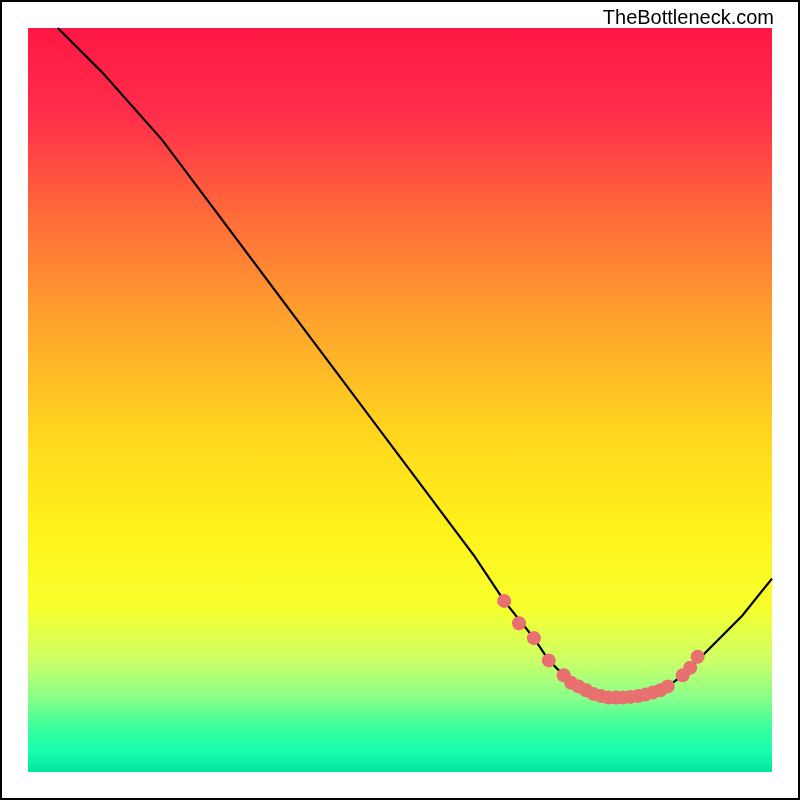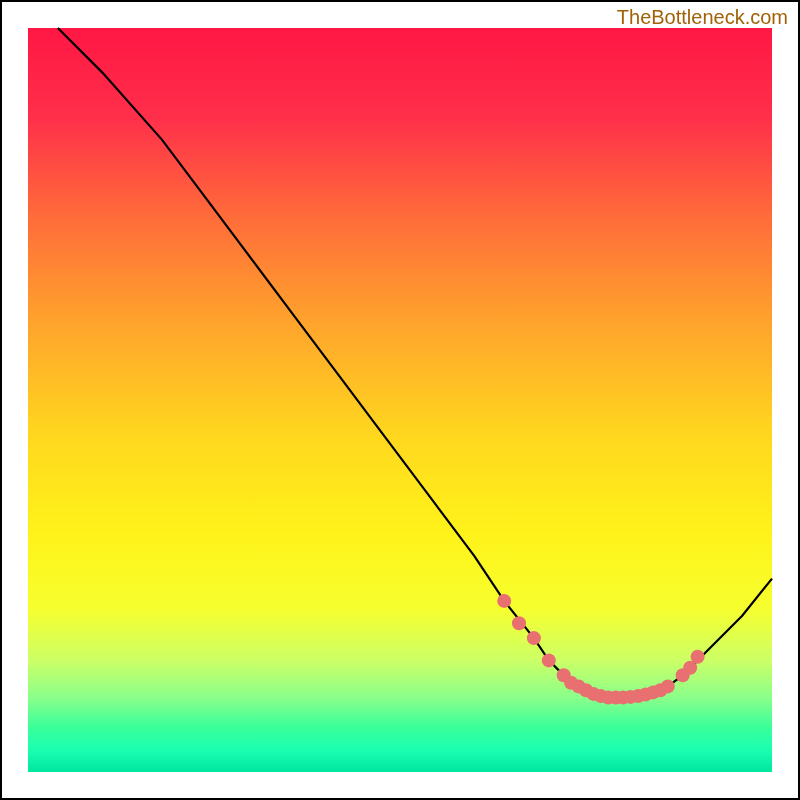--- a/index.html
+++ b/index.html
@@ -13,24 +13,24 @@
   .chart-area {
     position: absolute;
     top: 0;
     left: 0;
     width: 800px;
     height: 800px;
   }
   .watermark {
     position: absolute;
     top: 6px;
-    right: 12px;
+    right: 26px;
     font-size: 20px;
     font-weight: 500;
-    color: #a16207;
+    color: #000000;
     font-family: Arial, sans-serif;
     z-index: 10;
   }
   svg { display: block; }
 </style>
 </head>
 <body>
 
 <div class="chart-area">
   <svg id="chart-svg" width="800" height="800" viewBox="0 0 800 800">

